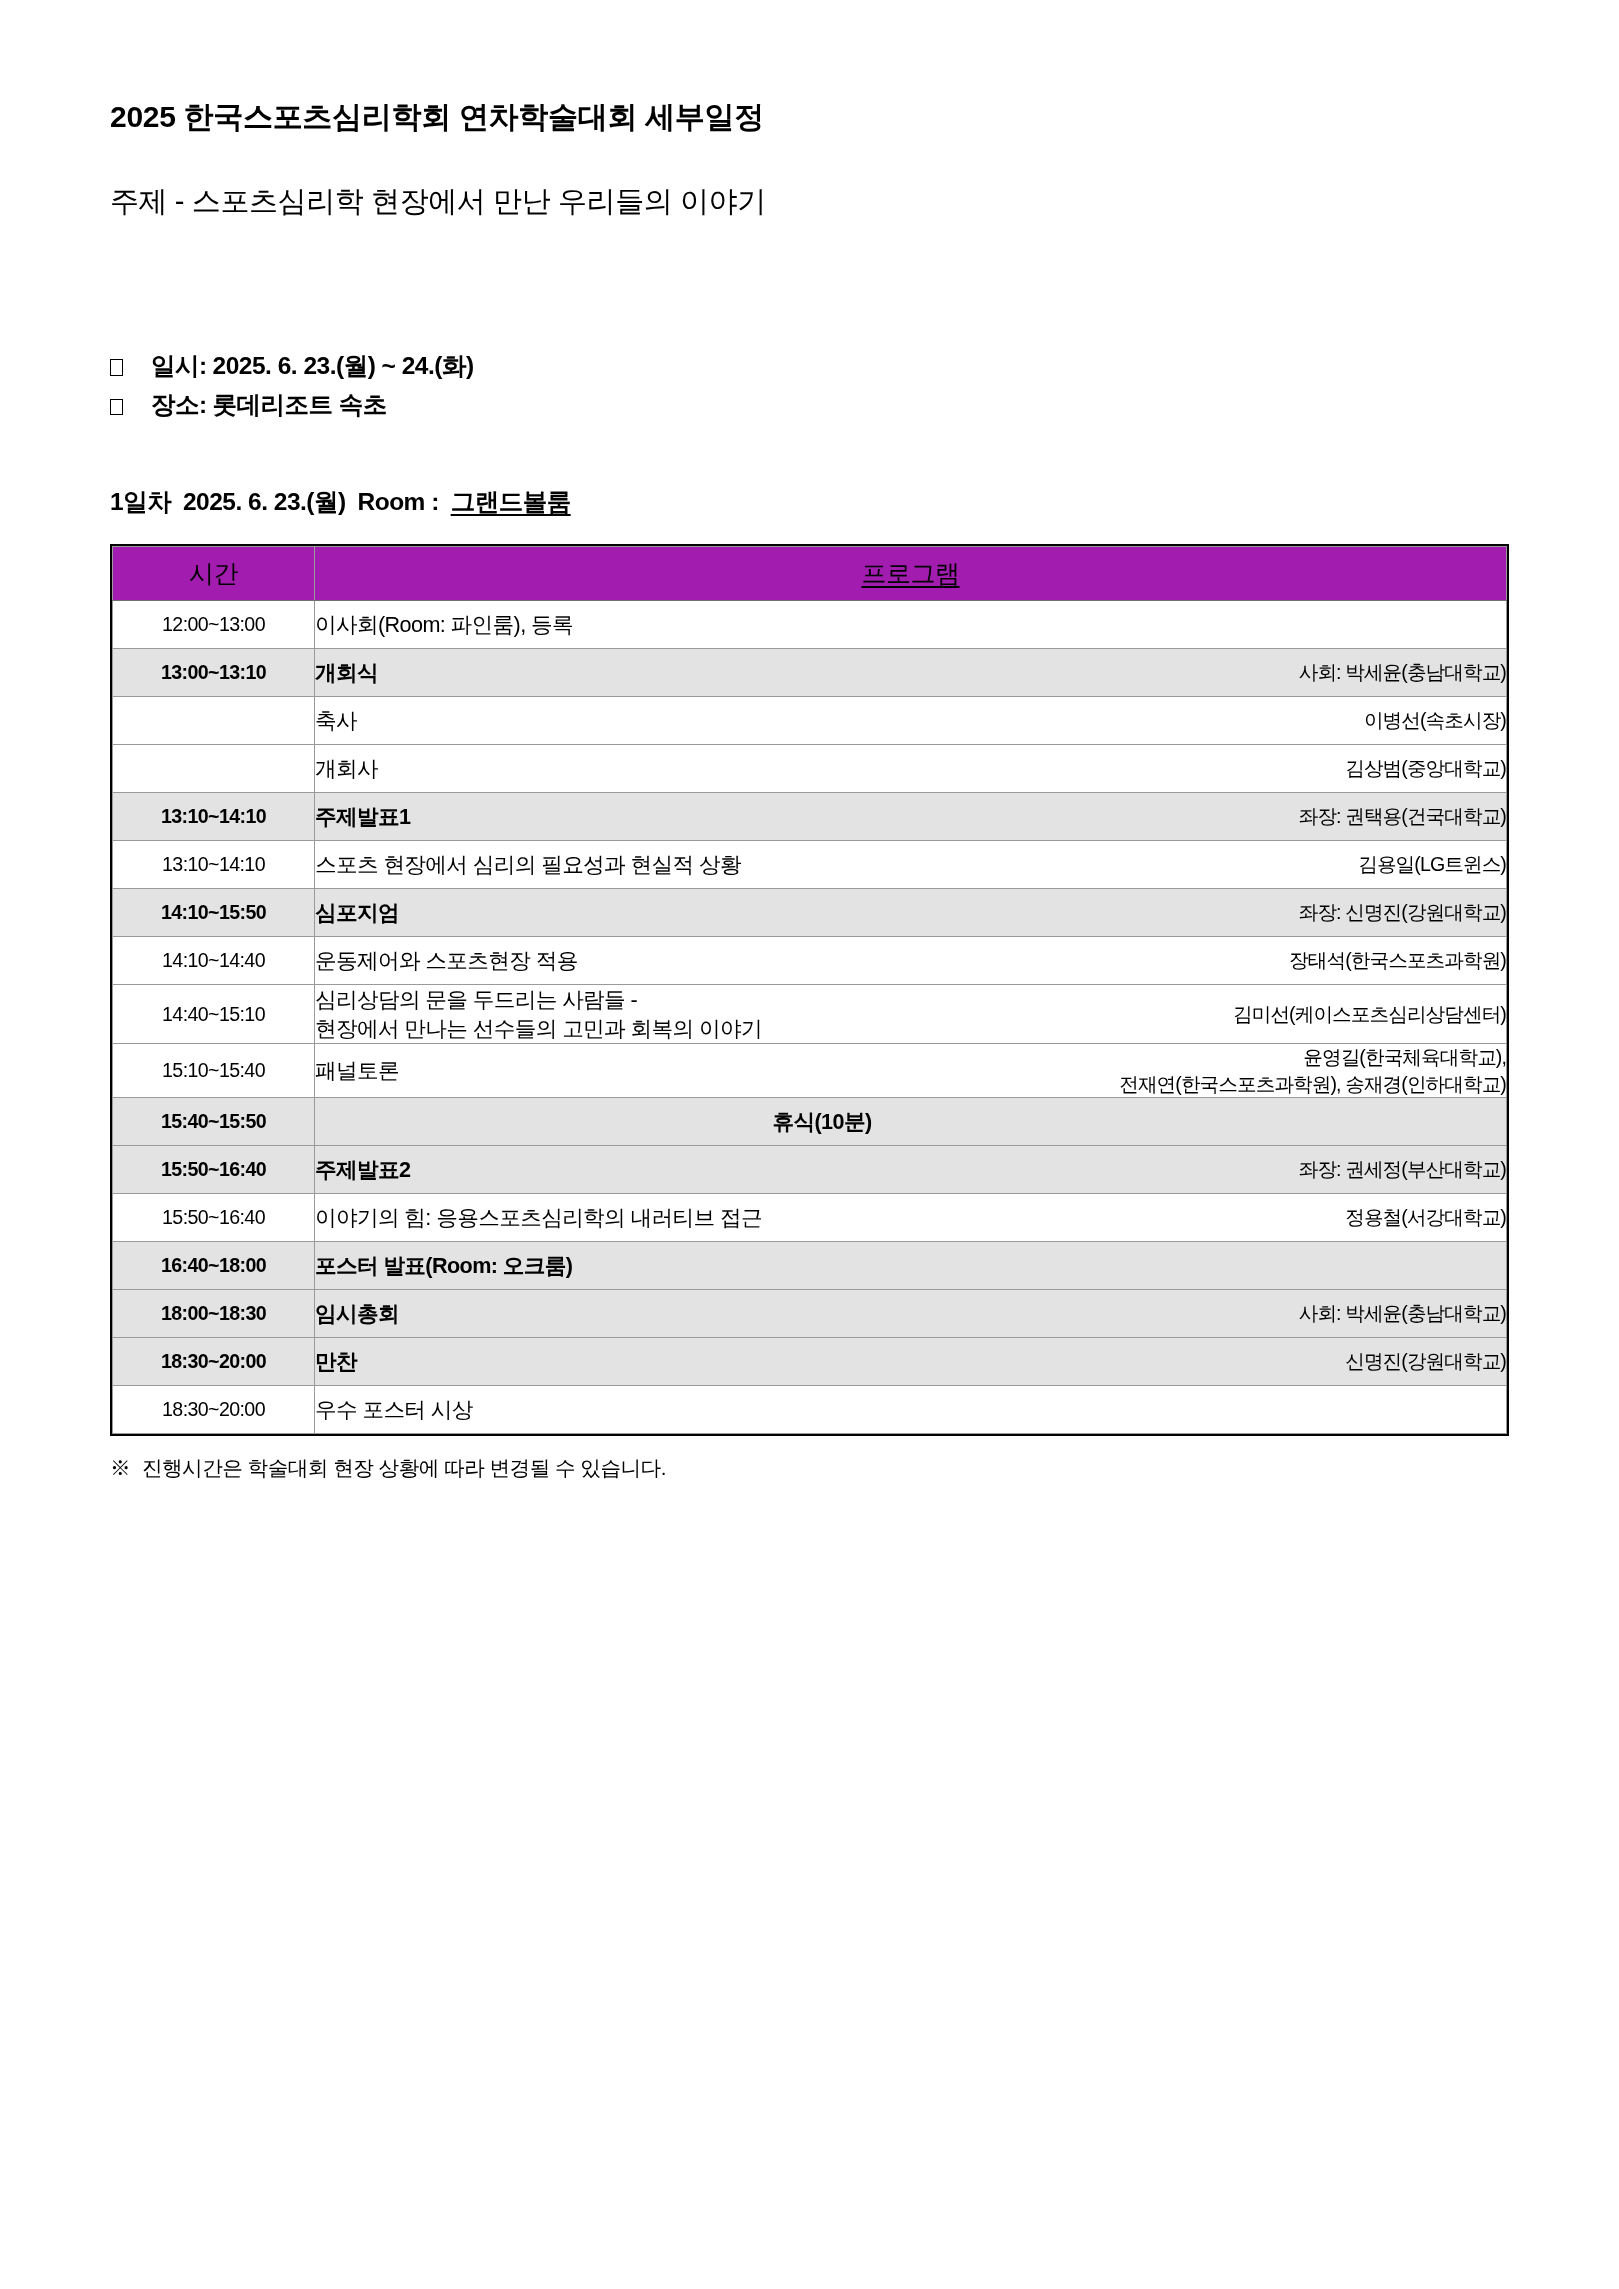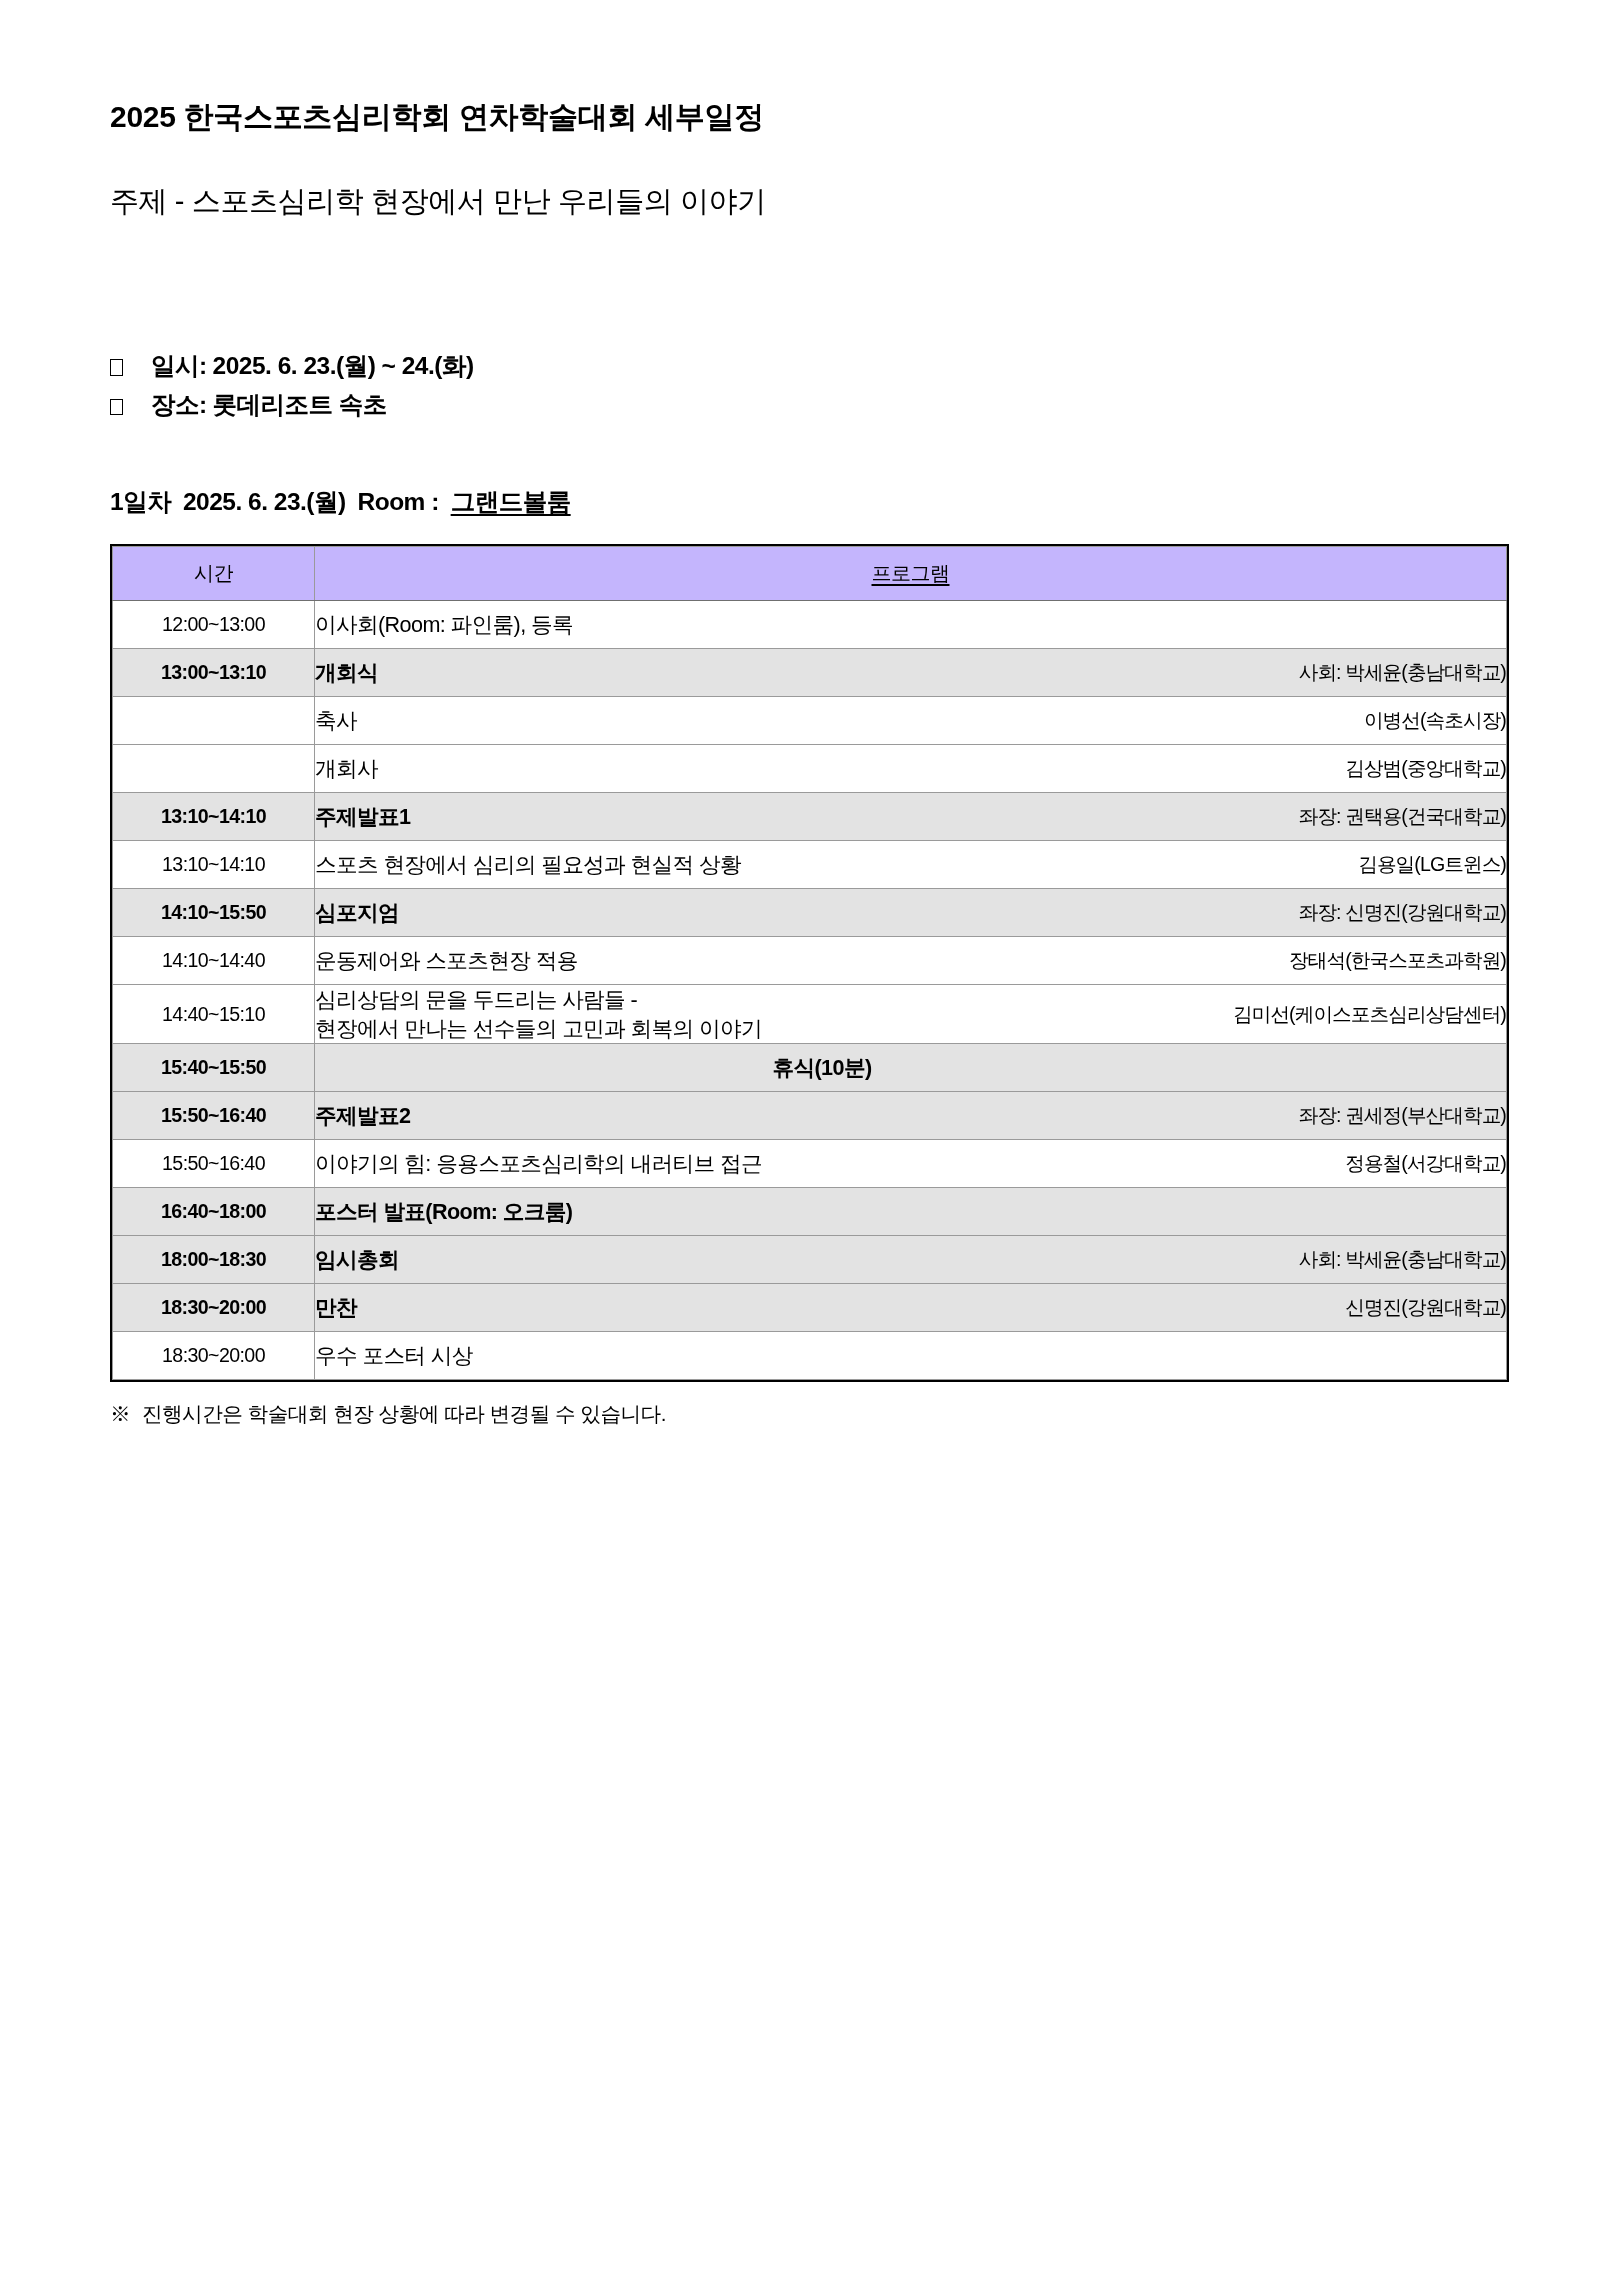--- a/index.html
+++ b/index.html
@@ -118,23 +118,23 @@
   table.sched col.c-time { width: 202px; }
   table.sched col.c-prog { width: auto; }
 
   table.sched th,
   table.sched td {
     border: 1px solid #9a9a9a;
     padding: 0;
     vertical-align: middle;
   }
   table.sched thead th {
-    background: #c4b5fd;
+    background: #a21caf;
     height: 53px;
-    font-size: 20px;
+    font-size: 25px;
     font-weight: normal;
     letter-spacing: -0.5px;
     border-bottom: 1px solid #6f6f6f;
   }
   thead th.th-prog span.u {
     text-decoration: underline;
     text-underline-offset: 3.9px;
   }
 
   td.time {
@@ -314,20 +314,30 @@
           <tr class="plain">
             <td class="time">14:40~15:10</td>
             <td class="prog">
               <div class="prog-row">
                 <div class="prog-label">심리상담의 문을 두드리는 사람들 -
 현장에서 만나는 선수들의 고민과 회복의 이야기</div>
                 <div class="prog-right">김미선(케이스포츠심리상담센터)</div>
               </div>
             </td>
           </tr>
+          <tr class="plain">
+            <td class="time">15:10~15:40</td>
+            <td class="prog">
+              <div class="prog-row">
+                <div class="prog-label">패널토론</div>
+                <div class="prog-right">윤영길(한국체육대학교),
+전재연(한국스포츠과학원), 송재경(인하대학교)</div>
+              </div>
+            </td>
+          </tr>
           <tr class="shade">
             <td class="prog center-merge" colspan="2" style="position: relative;">
               <div class="prog-row">
                 <div class="prog-label bold">휴식(10분)</div>
               </div>
               <span style="position: absolute; left: 0px; top: 0px; width: 202px; height: 100%; display: flex; align-items: center; justify-content: center; font-size: 19.6px; letter-spacing: -0.6px; font-weight: bold; border-right: 1px solid rgb(154, 154, 154); box-sizing: border-box;">15:40~15:50</span>
             </td>
           </tr>
           <tr class="shade">
             <td class="time bold">15:50~16:40</td>

